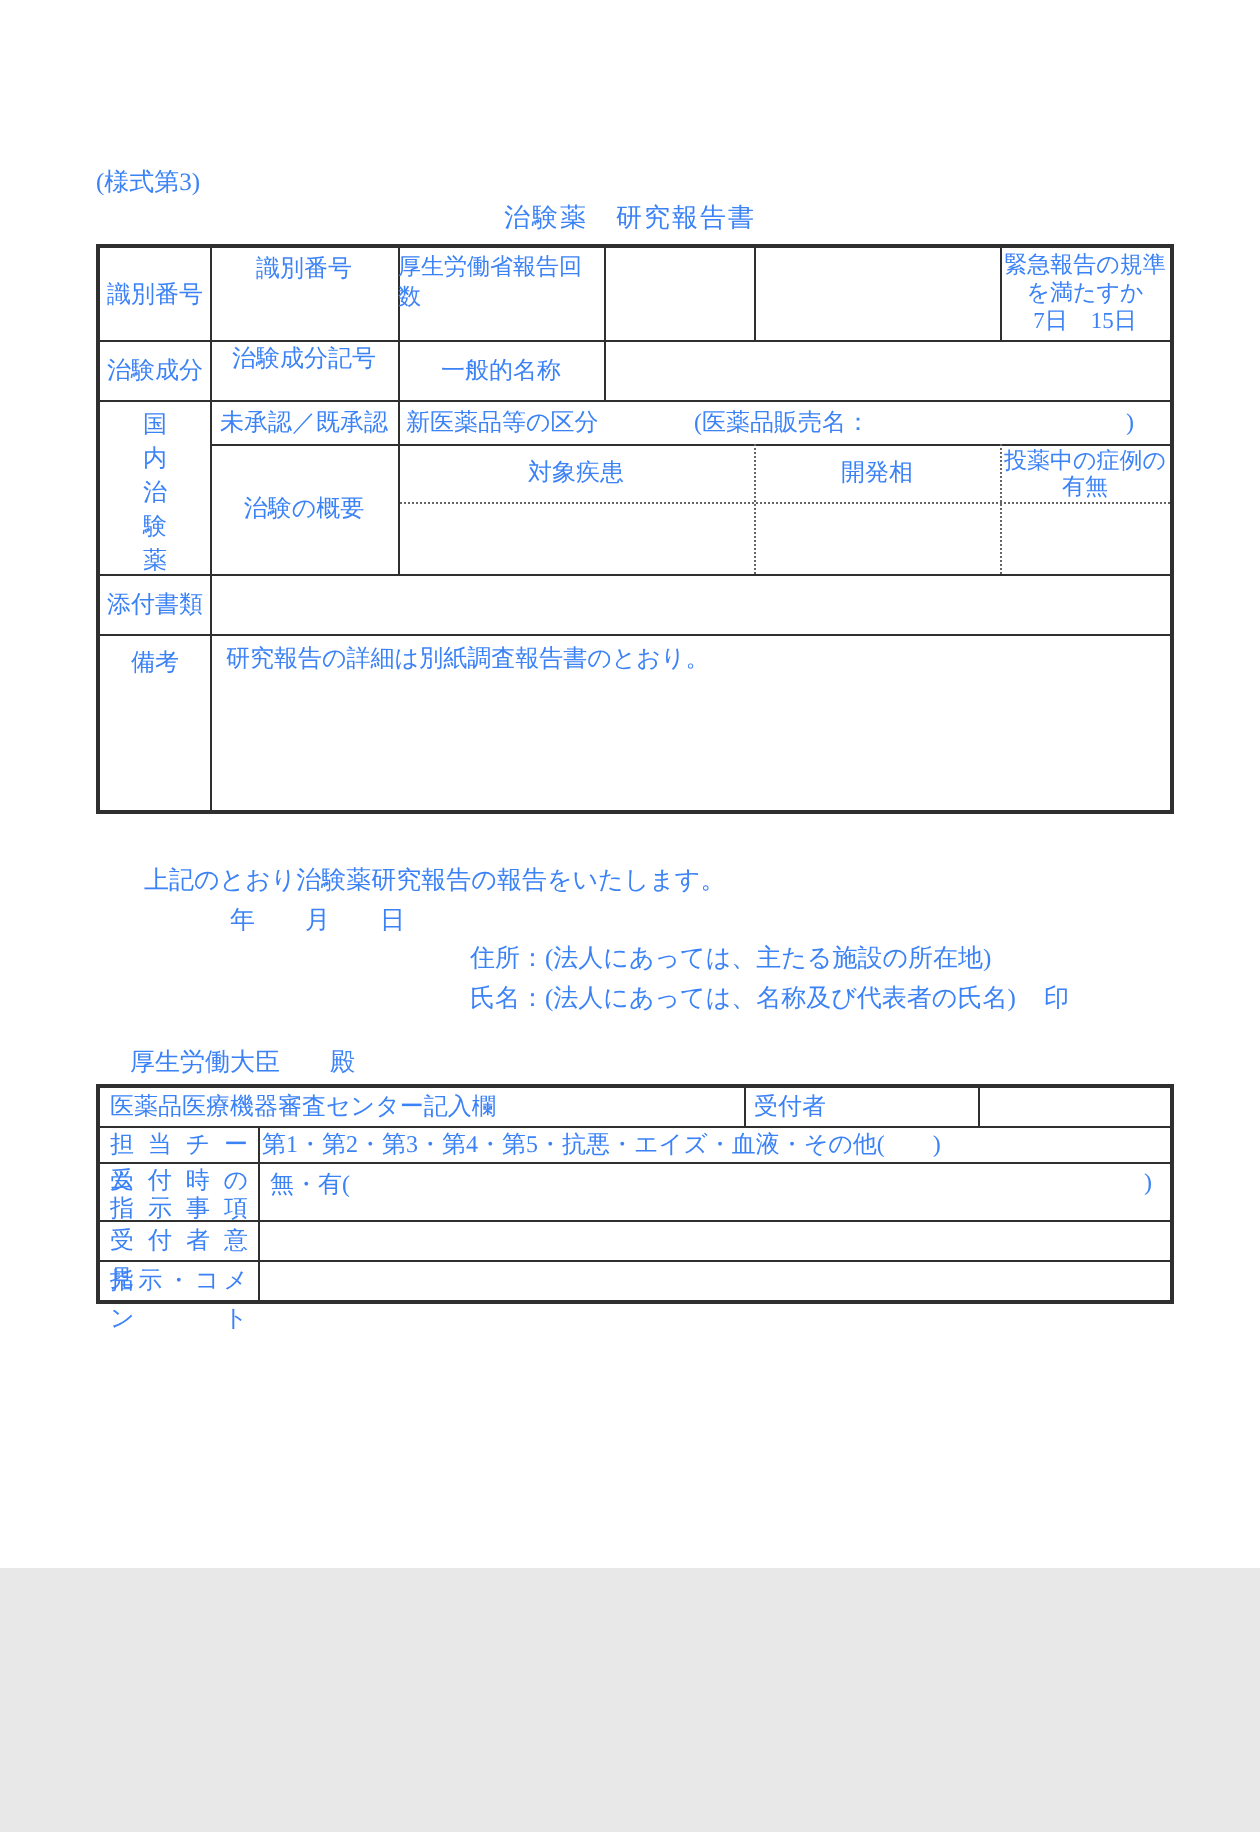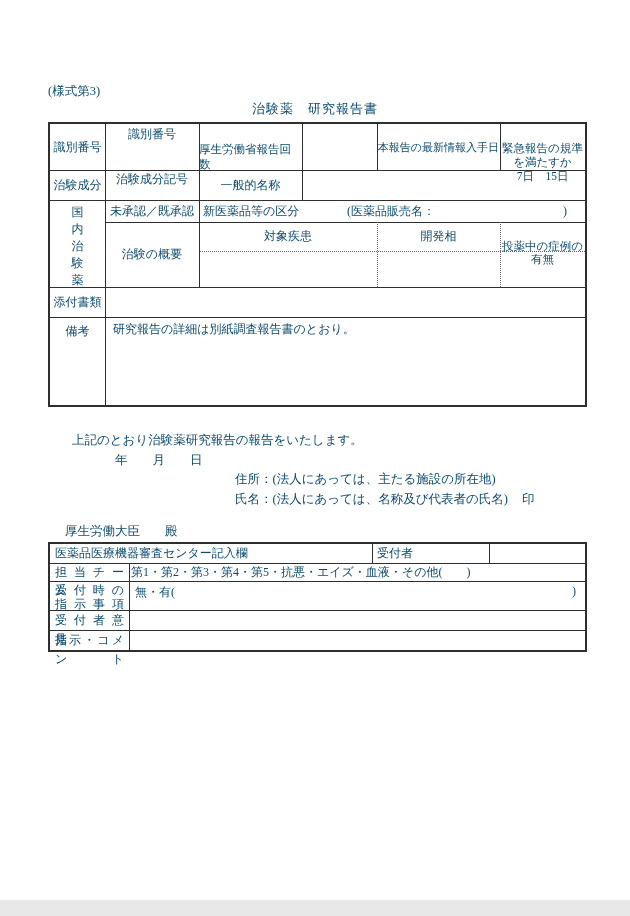--- a/index.html
+++ b/index.html
@@ -1,36 +1,36 @@
 <!DOCTYPE html>
 <html><head>
 <meta charset="utf-8">
 <style>
   html,body{margin:0;padding:0;background:#e8e8e8;}
   .page{
-    position:relative;width:630px;height:900px;background:#ffffff;
+    position:relative;width:630px;height:784px;background:#ffffff;
     font-family:"Liberation Serif","DejaVu Serif",serif;
-    color:#0c4a6e;font-size:12px;overflow:hidden;
+    color:#3b82f6;font-size:12px;overflow:hidden;
   }
   .abs{position:absolute;}
   .form-label{position:absolute;left:48px;top:83px;font-size:12.5px;}
   .doc-title{position:absolute;left:0;top:100px;width:630px;text-align:center;font-size:13px;letter-spacing:1px;}
   
   .tbl{position:absolute;background:#fff;border:2px solid #2f2f2f;box-sizing:content-box;}
   .mt{left:48px;top:122px;width:535px;height:281px;}
   .bt{left:48px;top:542px;width:535px;height:106px;}
   .hl{position:absolute;height:0;border-top:1px solid #2f2f2f;}
   .vl{position:absolute;width:0;border-left:1px solid #2f2f2f;}
   .hd{position:absolute;height:0;border-top:1px dotted #666;}
   .vd{position:absolute;width:0;border-left:1px dotted #666;}
   .cell{position:absolute;display:flex;align-items:center;justify-content:center;line-height:15px;}
   .top{align-items:flex-start;}
   .left{justify-content:flex-start;}
   .small{font-size:11px;}
-  .s115{font-size:11.5px;margin-top:15px;}
+  .s115{font-size:11.5px;}
   .stack3{flex-direction:column;line-height:14px;}
   .vert-label{display:block;width:14px;margin:4px auto 0;line-height:17px;word-break:break-all;text-align:center;}
   .jl{display:block;text-align:justify;text-align-last:justify;padding:0 5px;box-sizing:border-box;line-height:18px;}
   .note-text{padding:5px 8px;box-sizing:border-box;}
 </style>
 </head>
 <body>
 
 <div class="page">
 
@@ -49,21 +49,20 @@
     <div class="vl" style="left:149px;top:0;height:163px"></div>
     <div class="vl" style="left:252px;top:0;height:76px"></div>
     <div class="vl" style="left:327px;top:0;height:46px"></div>
     <div class="vl" style="left:450px;top:0;height:46px"></div>
     <div class="vd" style="left:327px;top:98px;height:65px"></div>
     <div class="vd" style="left:450px;top:98px;height:65px"></div>
 
     <div class="cell" style="left:0;top:0;width:55px;height:46px">識別番号</div>
     <div class="cell top" style="left:55px;top:0;width:94px;height:46px;padding-top:3px">識別番号</div>
     <div class="cell top s115" style="left:149px;top:0;width:103px;height:46px;padding-top:3px">厚生労働省報告回数</div>
-    <div class="cell small" style="left:327px;top:0;width:123px;height:46px">本報告の最新情報入手日</div>
     <div class="cell stack3 s115" style="left:450px;top:0;width:85px;height:46px">
       <span>緊急報告の規準</span>
       <span>を満たすか</span>
       <span>7日　15日</span>
     </div>
 
     <div class="cell" style="left:0;top:46px;width:55px;height:30px">治験成分</div>
     <div class="cell top" style="left:55px;top:46px;width:94px;height:30px;padding-top:2px">治験成分記号</div>
     <div class="cell" style="left:149px;top:46px;width:103px;height:30px">一般的名称</div>
 

